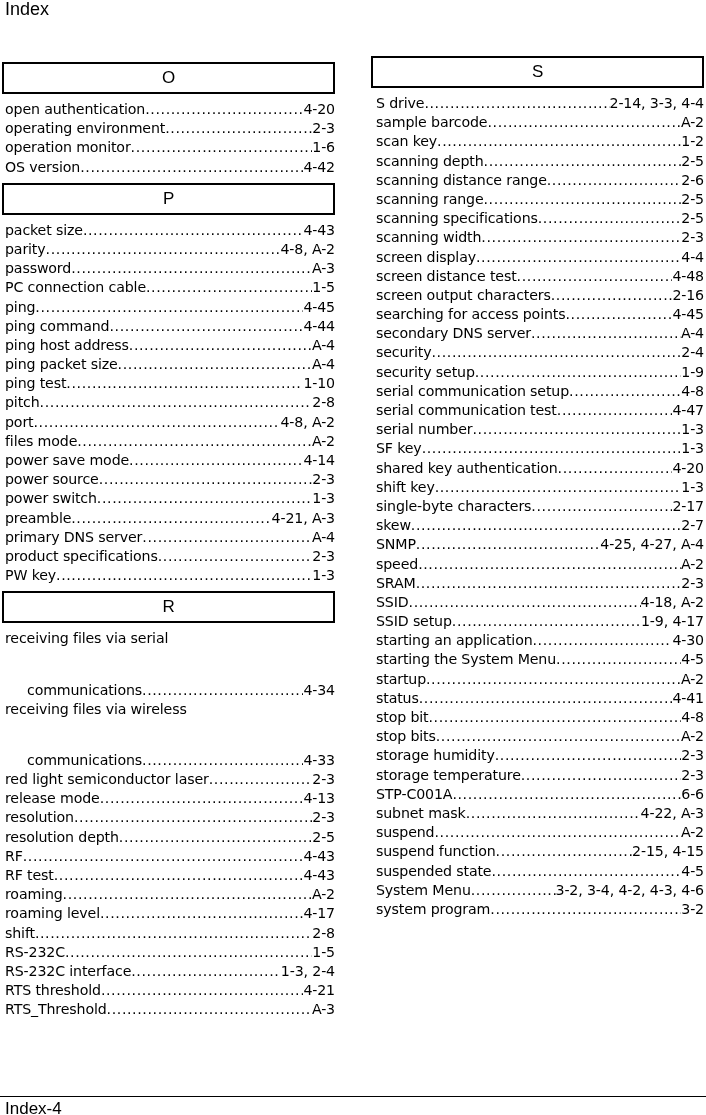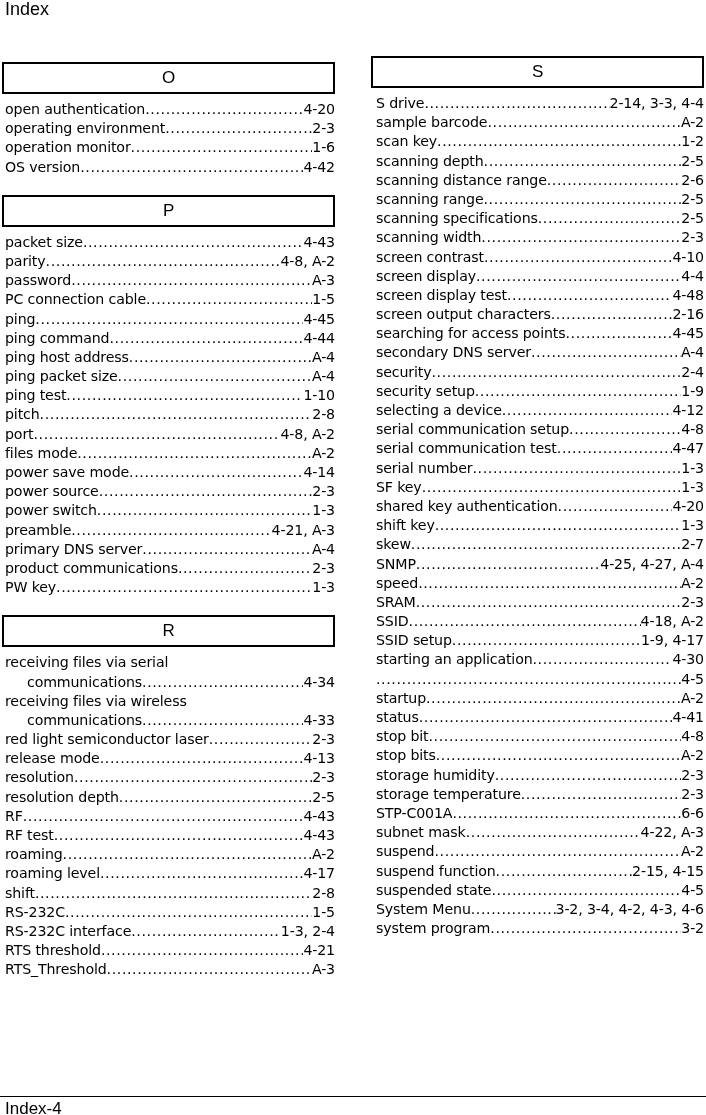--- a/index.html
+++ b/index.html
@@ -4,28 +4,28 @@
   <style>
     html, body { margin: 0; padding: 0; background: #fff; }
     body { width: 706px; height: 1115px; position: relative; overflow: hidden; color: #000; }
     .hdr { position: absolute; left: 5px; top: -1px; font-family: "Liberation Sans", sans-serif; font-size: 18px; }
     .col { position: absolute; width: 333px; font-family: "DejaVu Sans", sans-serif; font-size: 14.2px; letter-spacing: -0.15px; }
     .col.left { left: 2px; top: 62px; }
     .col.right { left: 371px; top: 56px; }
     .letter { border: 2px solid #000; height: 28px; line-height: 28px; text-align: center; font-family: "Liberation Sans", sans-serif; font-size: 17px; box-sizing: content-box; }
     .col.left .letter { width: 329px; }
     .col.right .letter { width: 329px; }
-    .entries { padding: 6px 0 18px 3px; }
+    .entries { padding: 6px 0 6px 3px; }
     .entry { display: flex; align-items: baseline; height: 19.2px; line-height: 19.2px; white-space: nowrap; overflow: hidden; padding-right: 0; }
     .entry.right-col { padding-left: 2px; }
     .term { flex: 0 0 auto; }
     .dots { flex: 1 1 auto; overflow: hidden; letter-spacing: 0.6px; }
     .dots::before { content: "........................................................................................................................"; }
     .pages { flex: 0 0 auto; }
-    .cont { padding-left: 22px; }
+    .cont { padding-left: 22px; margin-top: 32px; }
     .footer-line { position: absolute; left: 0; top: 1096px; width: 706px; height: 1px; background: #000; }
     .ftr { position: absolute; left: 5px; top: 1099px; font-family: "Liberation Sans", sans-serif; font-size: 17px; }
   </style>
 </head>
 <body>
 
 <div class="hdr">Index</div>
 
 <div class="col left">
   <div class="letter">O</div>
@@ -133,21 +133,21 @@
         <span class="term">preamble</span>
         <span class="dots"></span>
         <span class="pages">4-21, A-3</span>
       </div>
       <div class="entry">
         <span class="term">primary DNS server</span>
         <span class="dots"></span>
         <span class="pages">A-4</span>
       </div>
       <div class="entry">
-        <span class="term">product communications</span>
+        <span class="term">product specifications</span>
         <span class="dots"></span>
         <span class="pages">2-3</span>
       </div>
       <div class="entry">
         <span class="term">PW key</span>
         <span class="dots"></span>
         <span class="pages">1-3</span>
       </div>
     </div>
 
@@ -274,31 +274,26 @@
         <span class="term">scanning specifications</span>
         <span class="dots"></span>
         <span class="pages">2-5</span>
       </div>
       <div class="entry right-col">
         <span class="term">scanning width</span>
         <span class="dots"></span>
         <span class="pages">2-3</span>
       </div>
       <div class="entry right-col">
-        <span class="term">screen contrast</span>
-        <span class="dots"></span>
-        <span class="pages">4-10</span>
-      </div>
-      <div class="entry right-col">
         <span class="term">screen display</span>
         <span class="dots"></span>
         <span class="pages">4-4</span>
       </div>
       <div class="entry right-col">
-        <span class="term">screen display test</span>
+        <span class="term">screen distance test</span>
         <span class="dots"></span>
         <span class="pages">4-48</span>
       </div>
       <div class="entry right-col">
         <span class="term">screen output characters</span>
         <span class="dots"></span>
         <span class="pages">2-16</span>
       </div>
       <div class="entry right-col">
         <span class="term">searching for access points</span>
@@ -314,25 +309,20 @@
         <span class="term">security</span>
         <span class="dots"></span>
         <span class="pages">2-4</span>
       </div>
       <div class="entry right-col">
         <span class="term">security setup</span>
         <span class="dots"></span>
         <span class="pages">1-9</span>
       </div>
       <div class="entry right-col">
-        <span class="term">selecting a device</span>
-        <span class="dots"></span>
-        <span class="pages">4-12</span>
-      </div>
-      <div class="entry right-col">
         <span class="term">serial communication setup</span>
         <span class="dots"></span>
         <span class="pages">4-8</span>
       </div>
       <div class="entry right-col">
         <span class="term">serial communication test</span>
         <span class="dots"></span>
         <span class="pages">4-47</span>
       </div>
       <div class="entry right-col">
@@ -349,20 +339,25 @@
         <span class="term">shared key authentication</span>
         <span class="dots"></span>
         <span class="pages">4-20</span>
       </div>
       <div class="entry right-col">
         <span class="term">shift key</span>
         <span class="dots"></span>
         <span class="pages">1-3</span>
       </div>
       <div class="entry right-col">
+        <span class="term">single-byte characters</span>
+        <span class="dots"></span>
+        <span class="pages">2-17</span>
+      </div>
+      <div class="entry right-col">
         <span class="term">skew</span>
         <span class="dots"></span>
         <span class="pages">2-7</span>
       </div>
       <div class="entry right-col">
         <span class="term">SNMP</span>
         <span class="dots"></span>
         <span class="pages">4-25, 4-27, A-4</span>
       </div>
       <div class="entry right-col">
@@ -384,20 +379,21 @@
         <span class="term">SSID setup</span>
         <span class="dots"></span>
         <span class="pages">1-9, 4-17</span>
       </div>
       <div class="entry right-col">
         <span class="term">starting an application</span>
         <span class="dots"></span>
         <span class="pages">4-30</span>
       </div>
       <div class="entry right-col">
+        <span class="term">starting the System Menu</span>
         <span class="dots"></span>
         <span class="pages">4-5</span>
       </div>
       <div class="entry right-col">
         <span class="term">startup</span>
         <span class="dots"></span>
         <span class="pages">A-2</span>
       </div>
       <div class="entry right-col">
         <span class="term">status</span>

